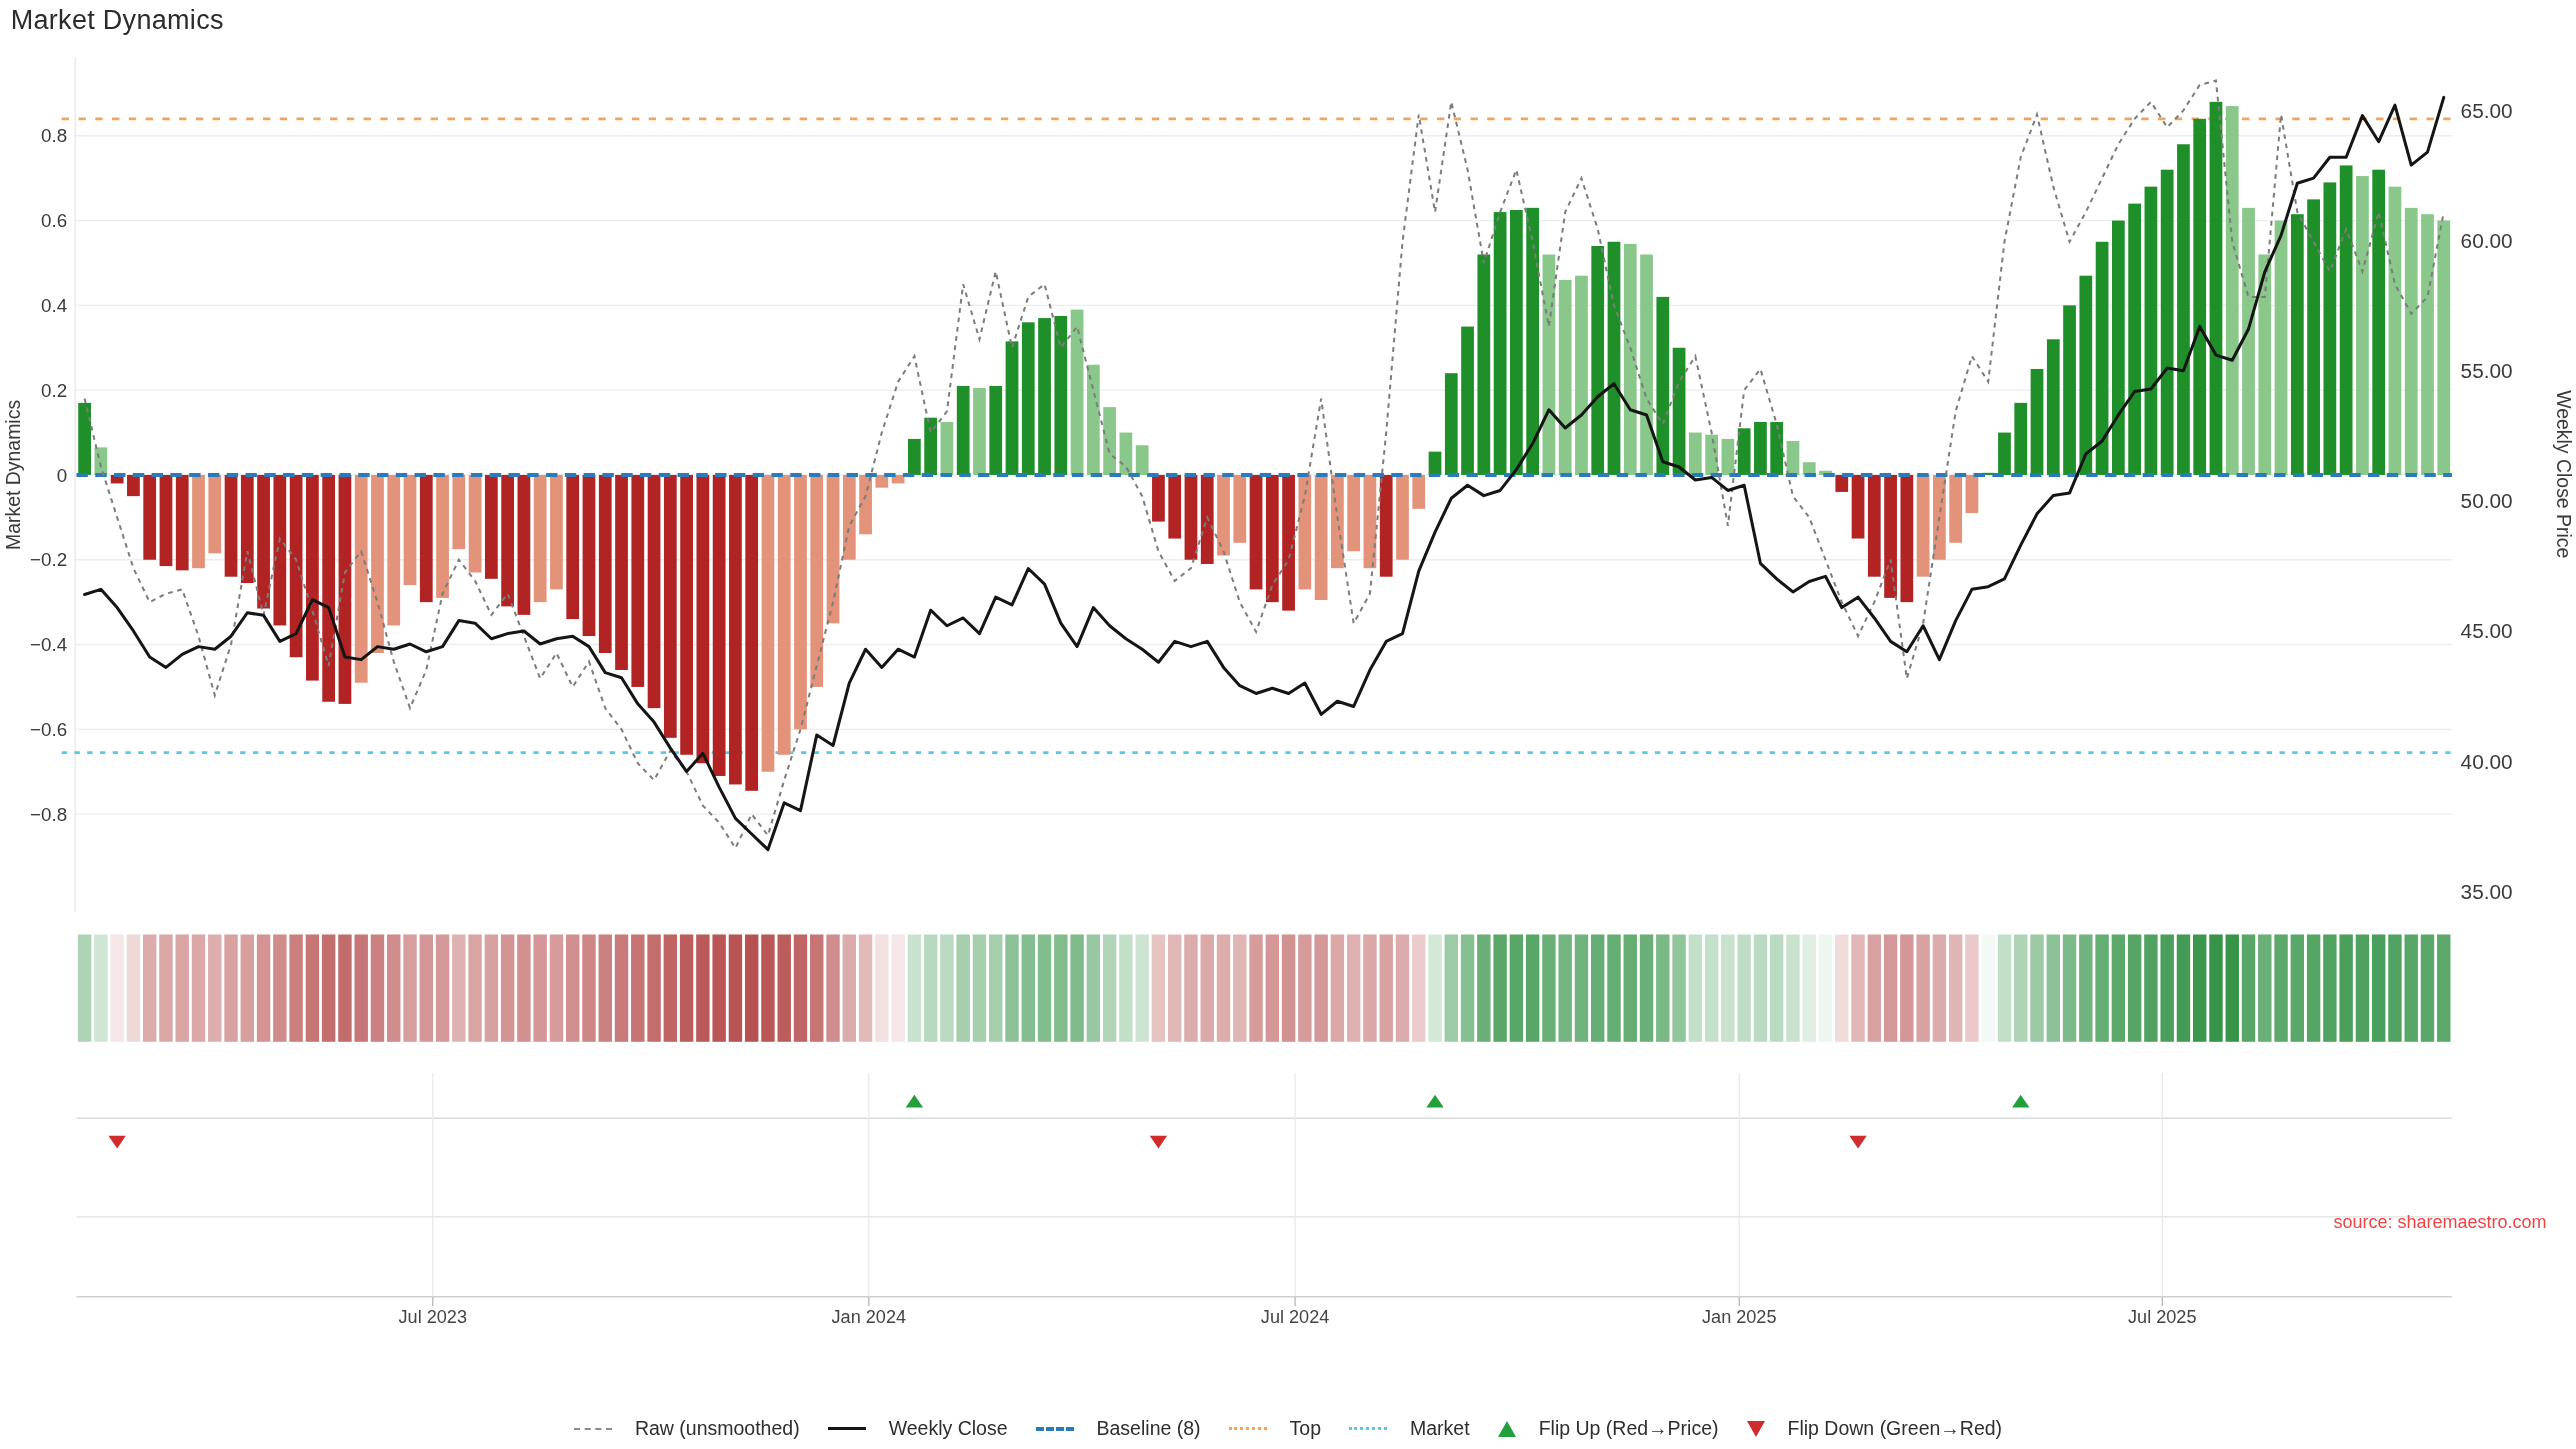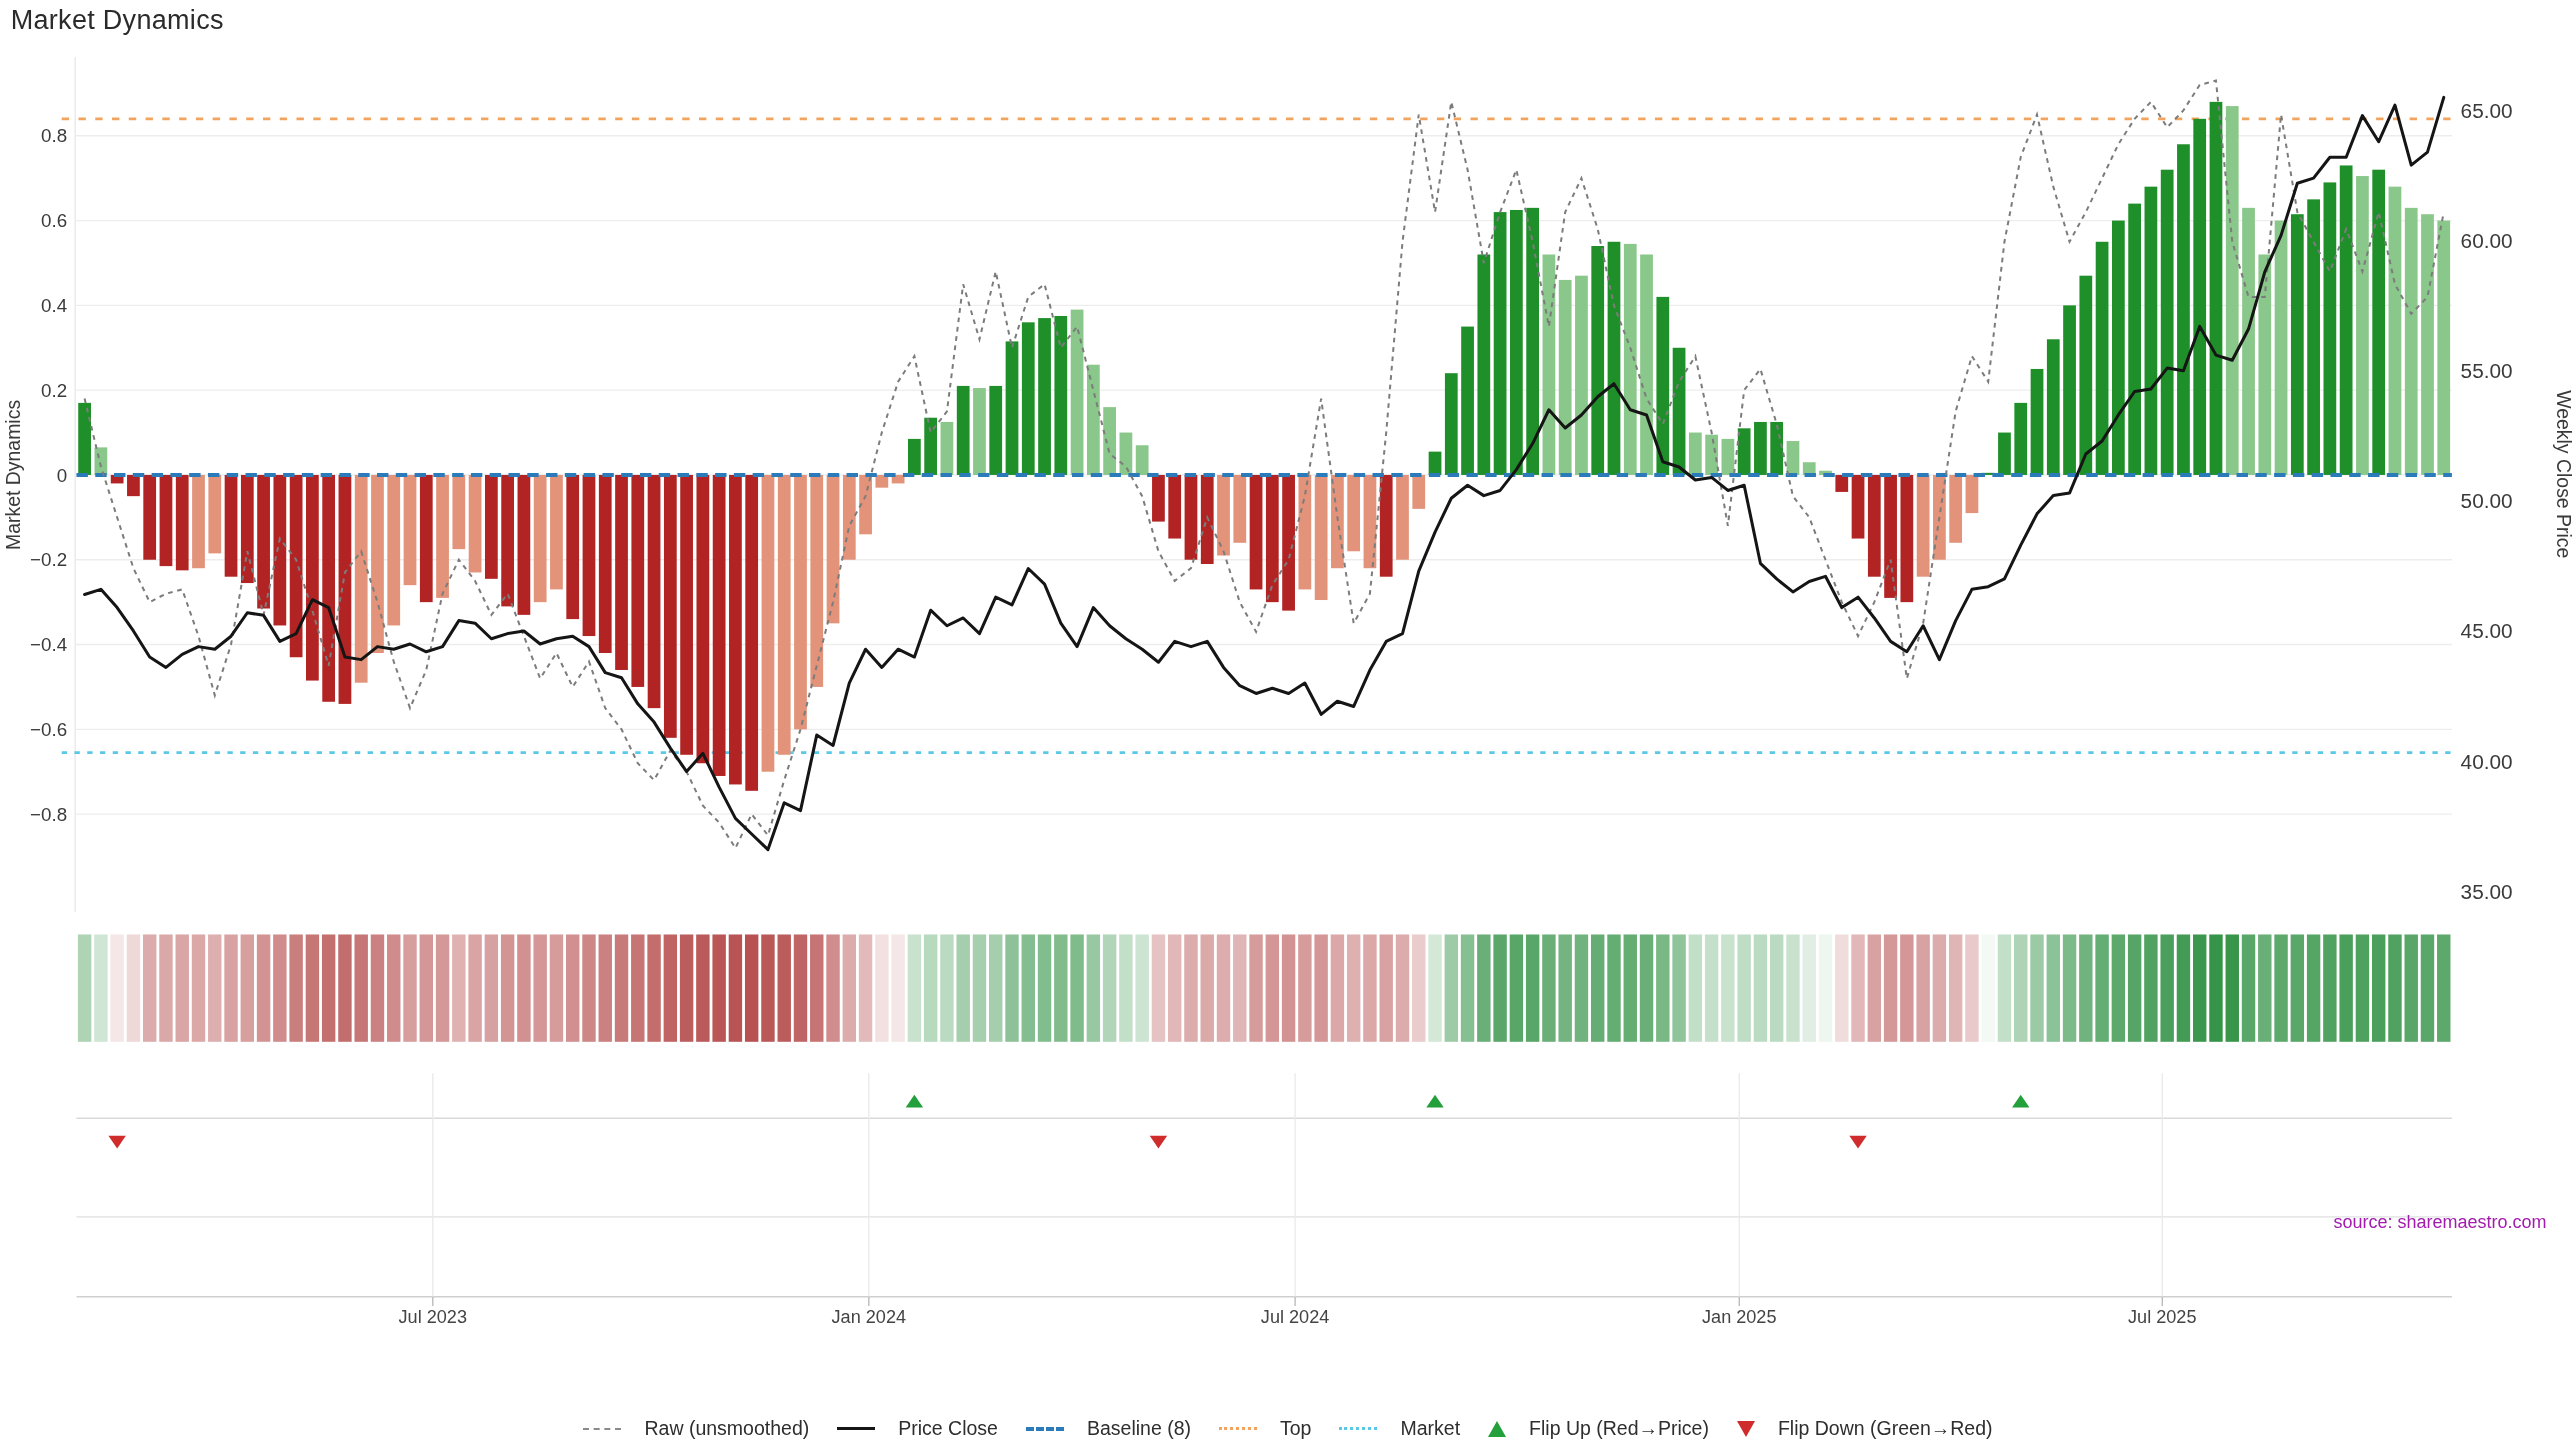--- a/index.html
+++ b/index.html
@@ -1,20 +1,20 @@
 <!DOCTYPE html>
 <html style="font-size:10.7px"><head>
 <meta charset="utf-8">
 <style>
   html,body{margin:0;padding:0;background:#fff;}
   .stage{position:relative;width:2576px;height:1449px;background:#ffffff;overflow:hidden;
          font-family:"Liberation Sans",sans-serif;text-align:center;}
   .title{position:absolute;left:10.7px;top:5.4px;font-size:27px;color:#2b2b2b;letter-spacing:0.3px;}
   #chart{position:absolute;left:0;top:0;}
-  .source{position:absolute;right:29.5px;top:1212px;font-size:18px;color:#a21caf;}
+  .source{position:absolute;right:29.5px;top:1212px;font-size:18px;color:#ef4444;}
   .legend{position:absolute;left:0;top:1417px;width:2576px;display:flex;justify-content:center;
           align-items:center;gap:28px;}
   .lg-item{display:flex;align-items:center;gap:23px;}
   .lg-label{font-size:19.5px;color:#2e2e2e;}
   .ic{display:inline-block;}
   .ic-raw{width:38px;height:0;border-top:2.7px dashed #8a8a8a;}
   .ic-close{width:38px;height:3.4px;background:#151515;}
   .ic-baseline{width:38px;height:0;border-top:4px dashed #2b7bba;}
   .ic-top{width:38px;height:0;border-top:3.4px dotted #f2a45f;}
   .ic-bottom{width:38px;height:0;border-top:3.4px dotted #5bc8e8;}
@@ -403,21 +403,21 @@
   </svg>
 
   <div class="source">source: sharemaestro.com</div>
   <div class="legend" id="legend">
       <span class="lg-item">
         <span class="ic ic-raw"></span>
         <span class="lg-label">Raw (unsmoothed)</span>
       </span>
       <span class="lg-item">
         <span class="ic ic-close"></span>
-        <span class="lg-label">Price Close</span>
+        <span class="lg-label">Weekly Close</span>
       </span>
       <span class="lg-item">
         <span class="ic ic-baseline"></span>
         <span class="lg-label">Baseline (8)</span>
       </span>
       <span class="lg-item">
         <span class="ic ic-top"></span>
         <span class="lg-label">Top</span>
       </span>
       <span class="lg-item">

